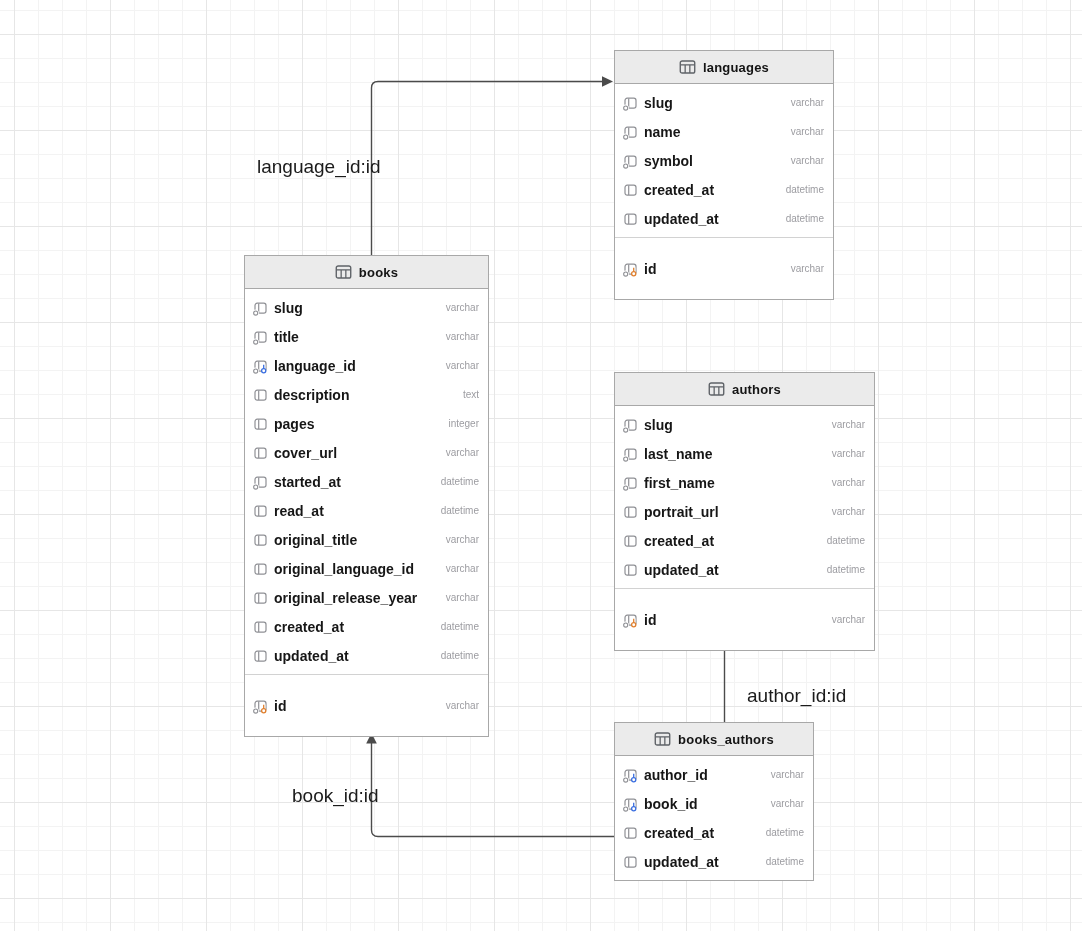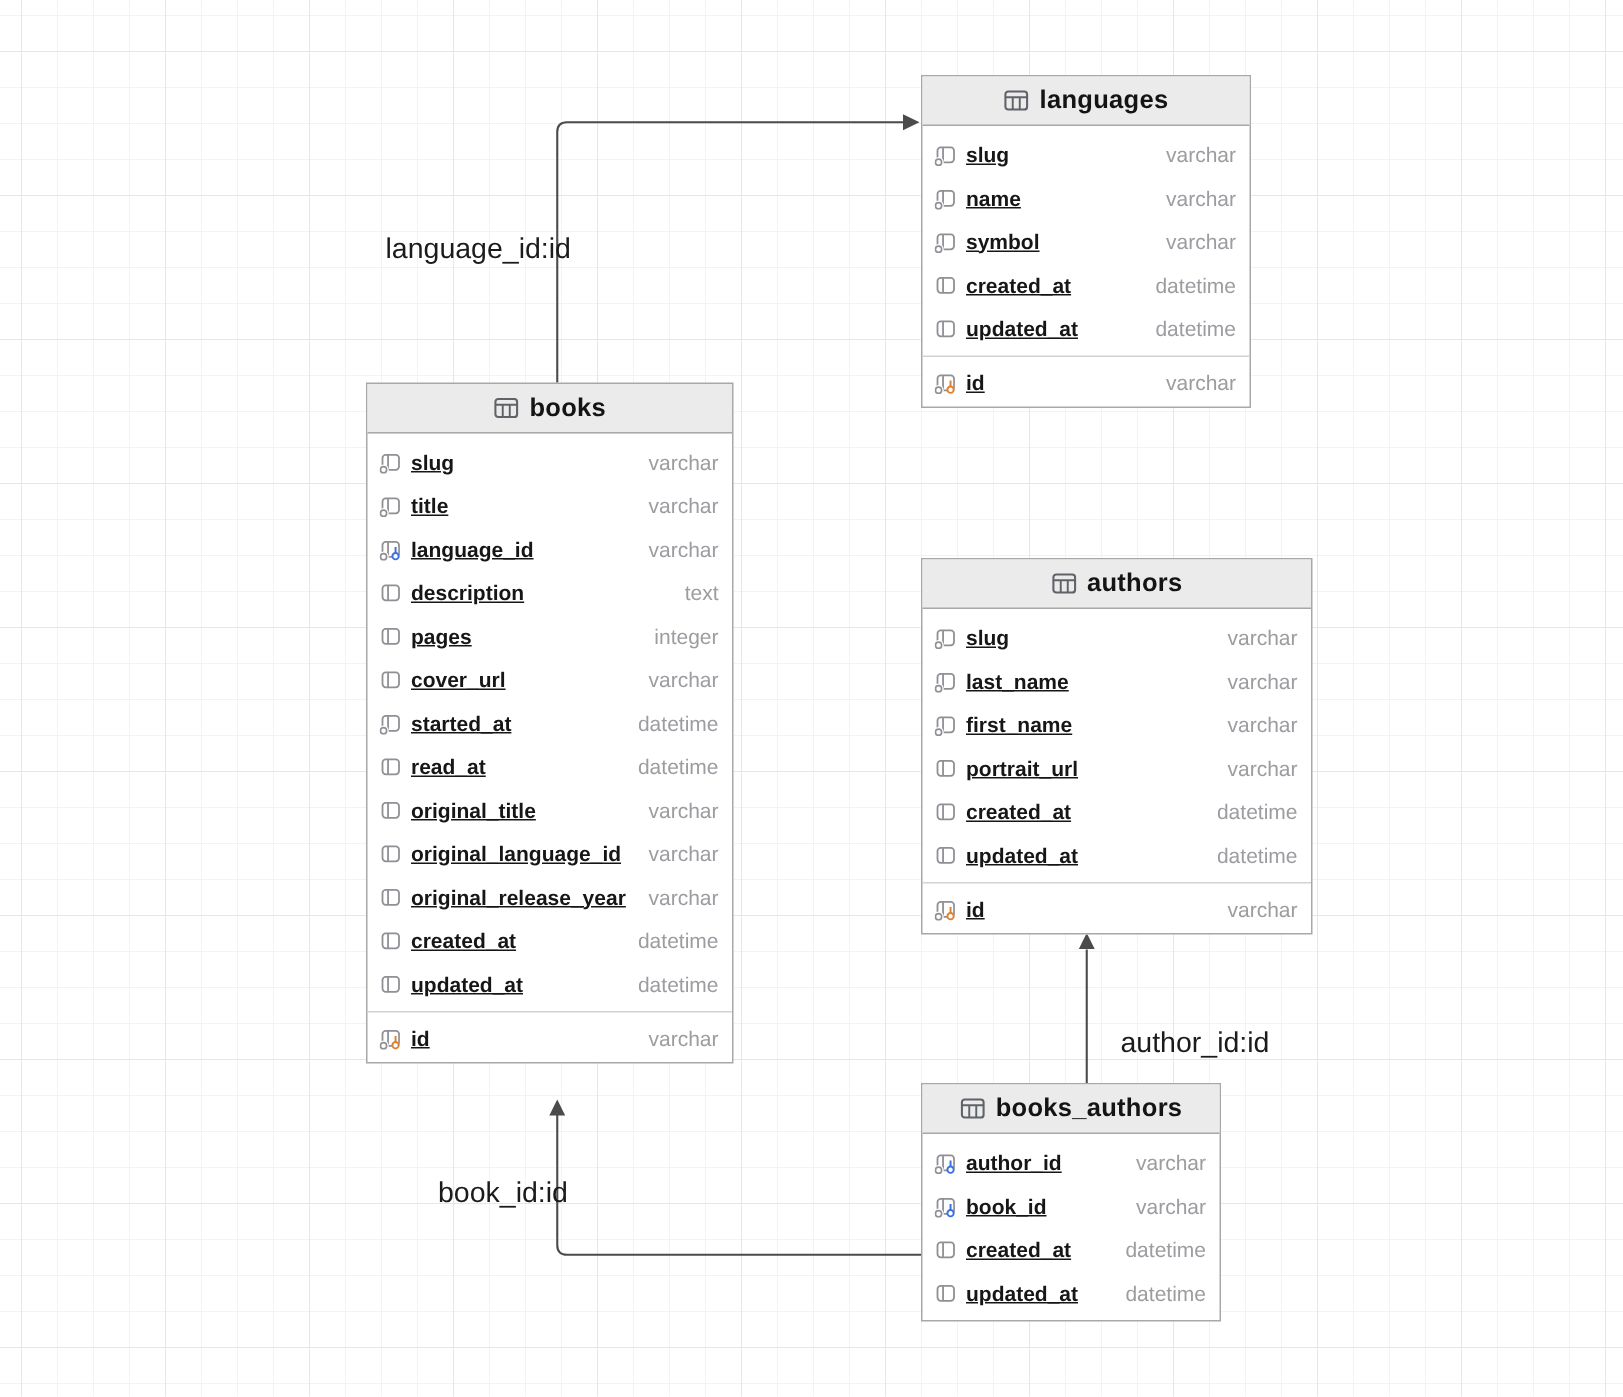--- a/index.html
+++ b/index.html
@@ -36,34 +36,34 @@
   .edges polygon{fill:var(--edge-color);}
   .edge-label{
     position:absolute;font-size:19px;color:#1b1b1b;white-space:nowrap;line-height:16px;
   }
   .tbl{
     position:absolute;background:#fff;border:1px solid var(--tbl-border);
   }
   .tbl-header{
     height:33px;background:var(--hdr-bg);border-bottom:1px solid var(--tbl-border);
     display:flex;align-items:center;justify-content:center;gap:7px;
-    font-size:17px;font-weight:700;color:#141414;letter-spacing:.2px;
+    font-size:13px;font-weight:700;color:#141414;letter-spacing:.2px;
   }
   .tbl-header .hicon{display:flex;align-items:center;}
   .tbl-body{padding:4px 0;}
-  .tbl-pk{border-top:1px solid var(--sep);padding:2px 0;}
+  .tbl-pk{border-top:1px solid var(--sep);padding:16px 0;}
   .row{
     height:29px;display:flex;align-items:center;padding:0 9px 0 8px;gap:6px;
   }
   .row .cicon{display:flex;align-items:center;flex:0 0 auto;margin-top:1px;}
   .row .cname{
-    font-size:14px;font-weight:600;color:var(--name-color);white-space:nowrap;text-decoration:underline;
+    font-size:14px;font-weight:600;color:var(--name-color);white-space:nowrap;
   }
   .row .ctype{
-    margin-left:auto;font-size:14px;font-weight:400;color:var(--type-color);white-space:nowrap;
+    margin-left:auto;font-size:10px;font-weight:400;color:var(--type-color);white-space:nowrap;
   }
 </style>
 </head>
 <body>
 
 <div class="canvas">
 
   <svg class="edges" width="1082" height="931">
     <g>
       <path d="M 371.5 256 L 371.5 88 Q 371.5 81.5 378 81.5 L 603 81.5"></path>

